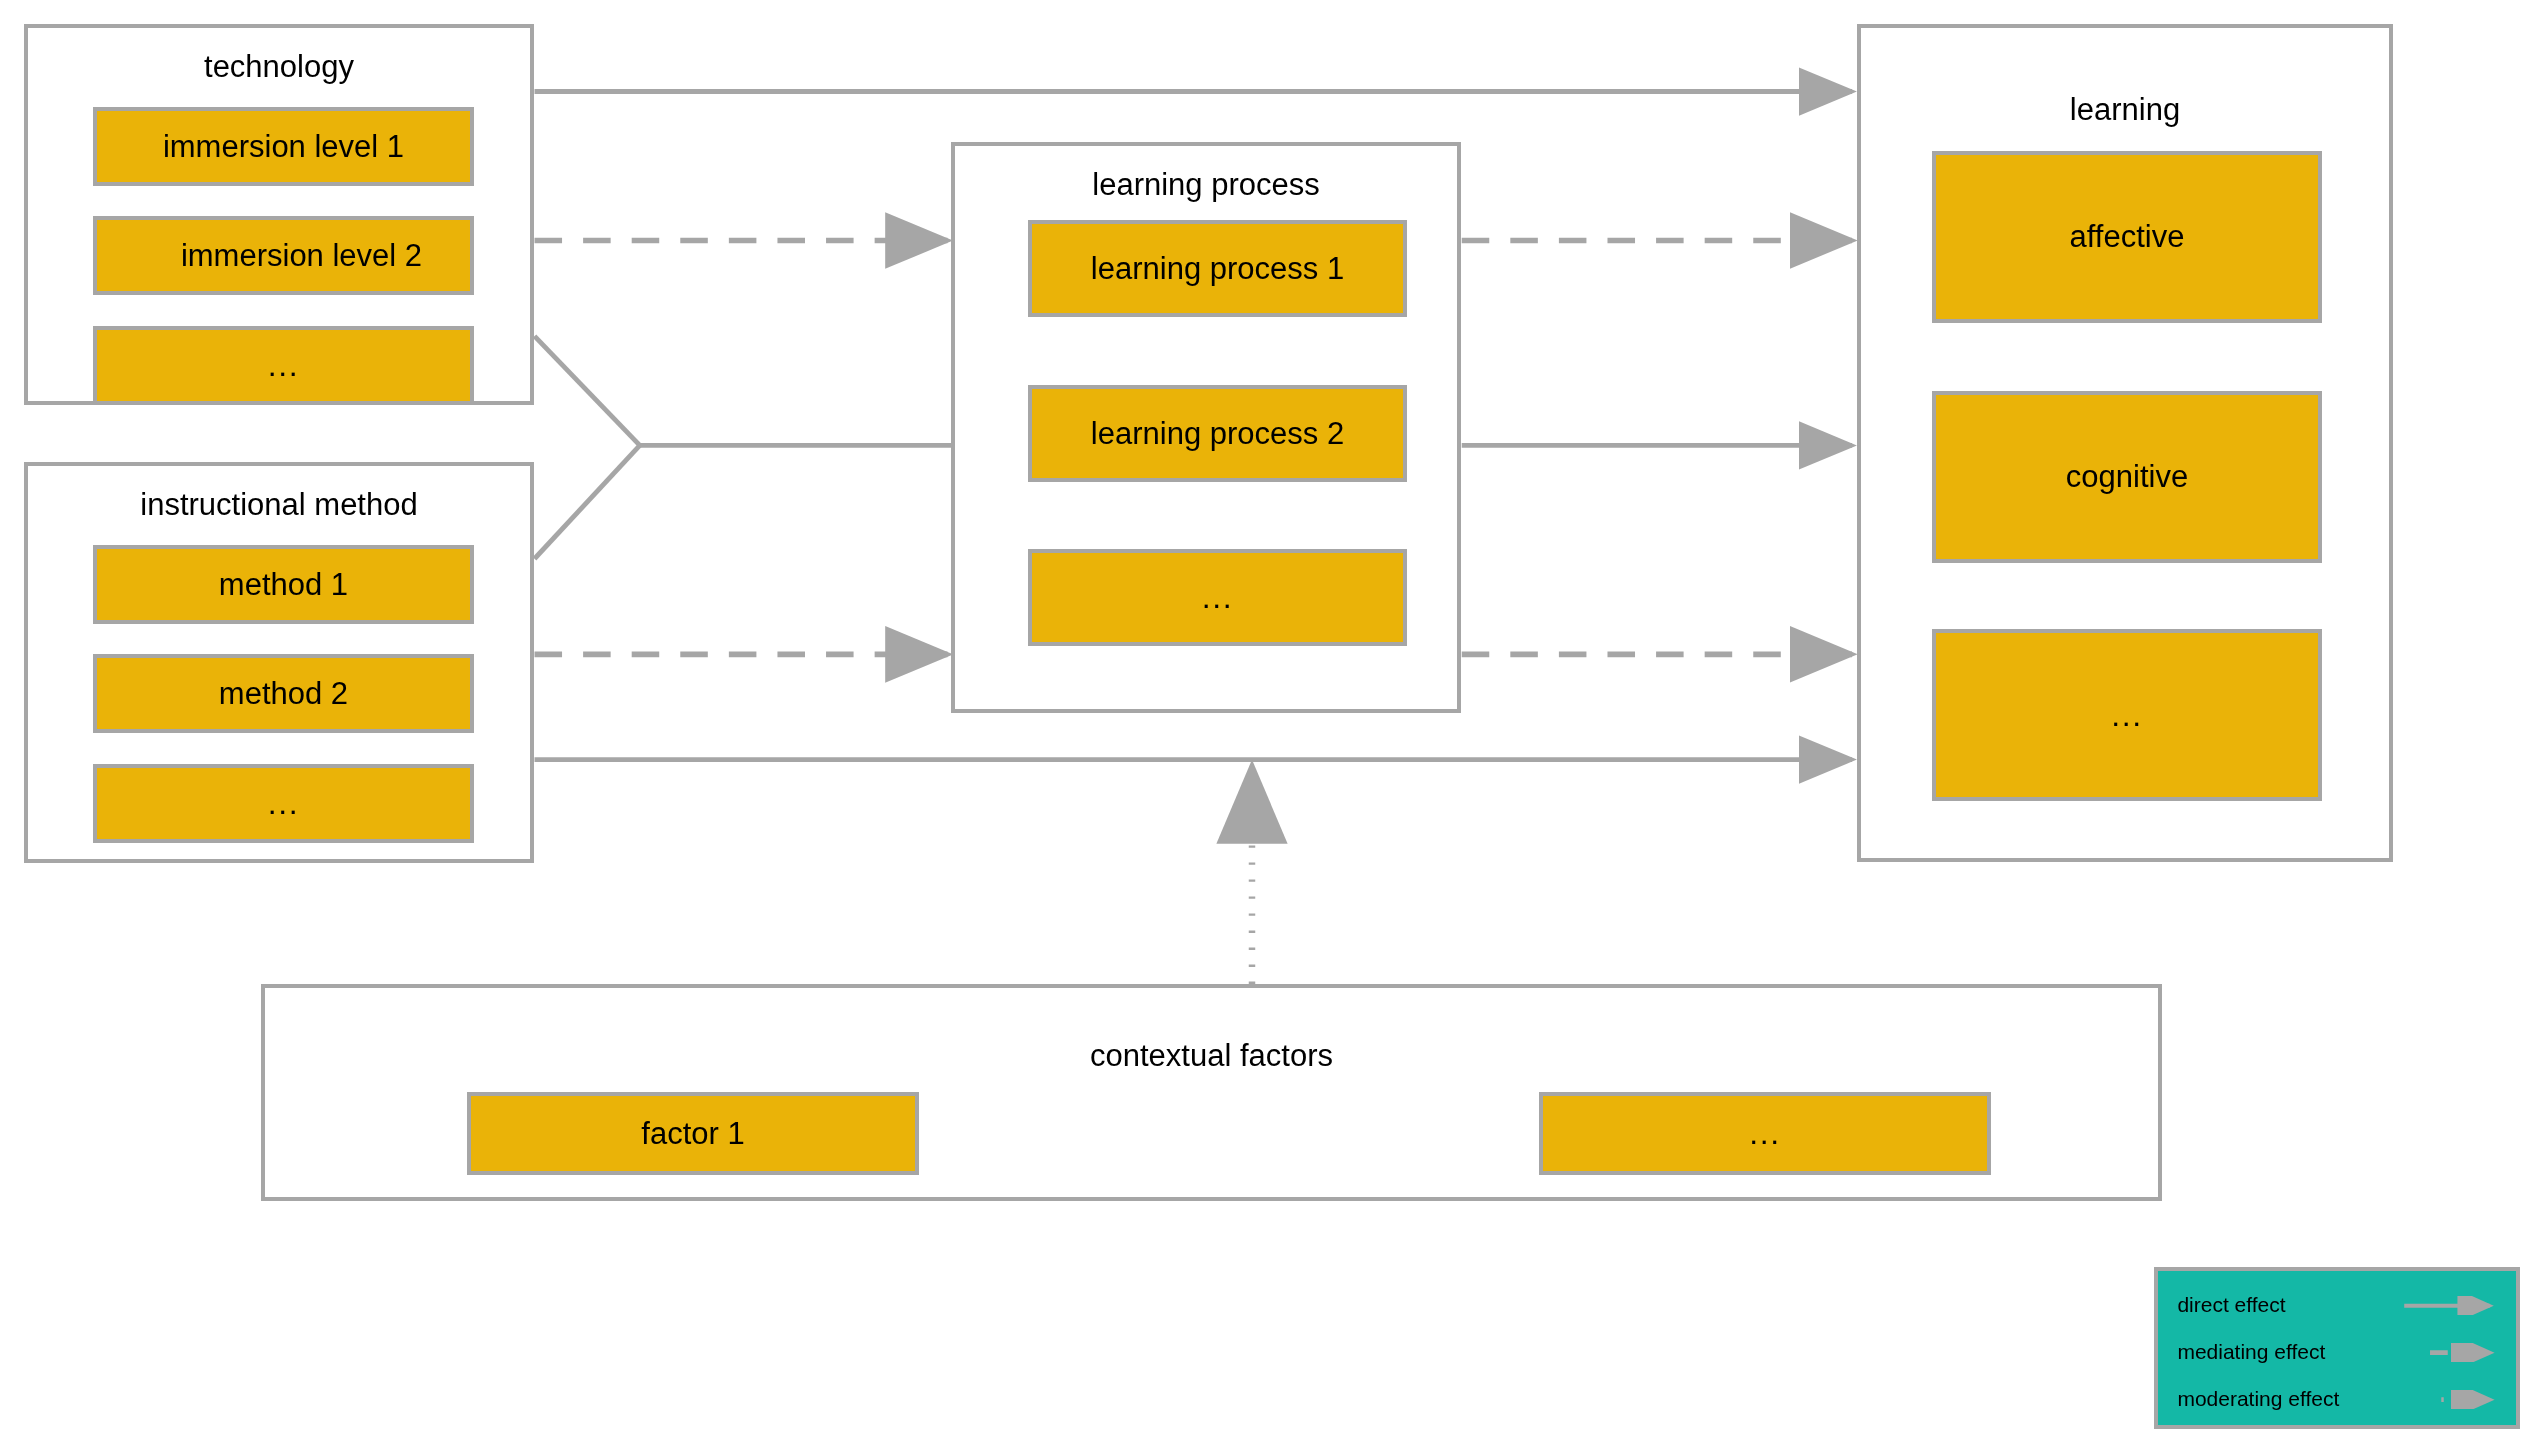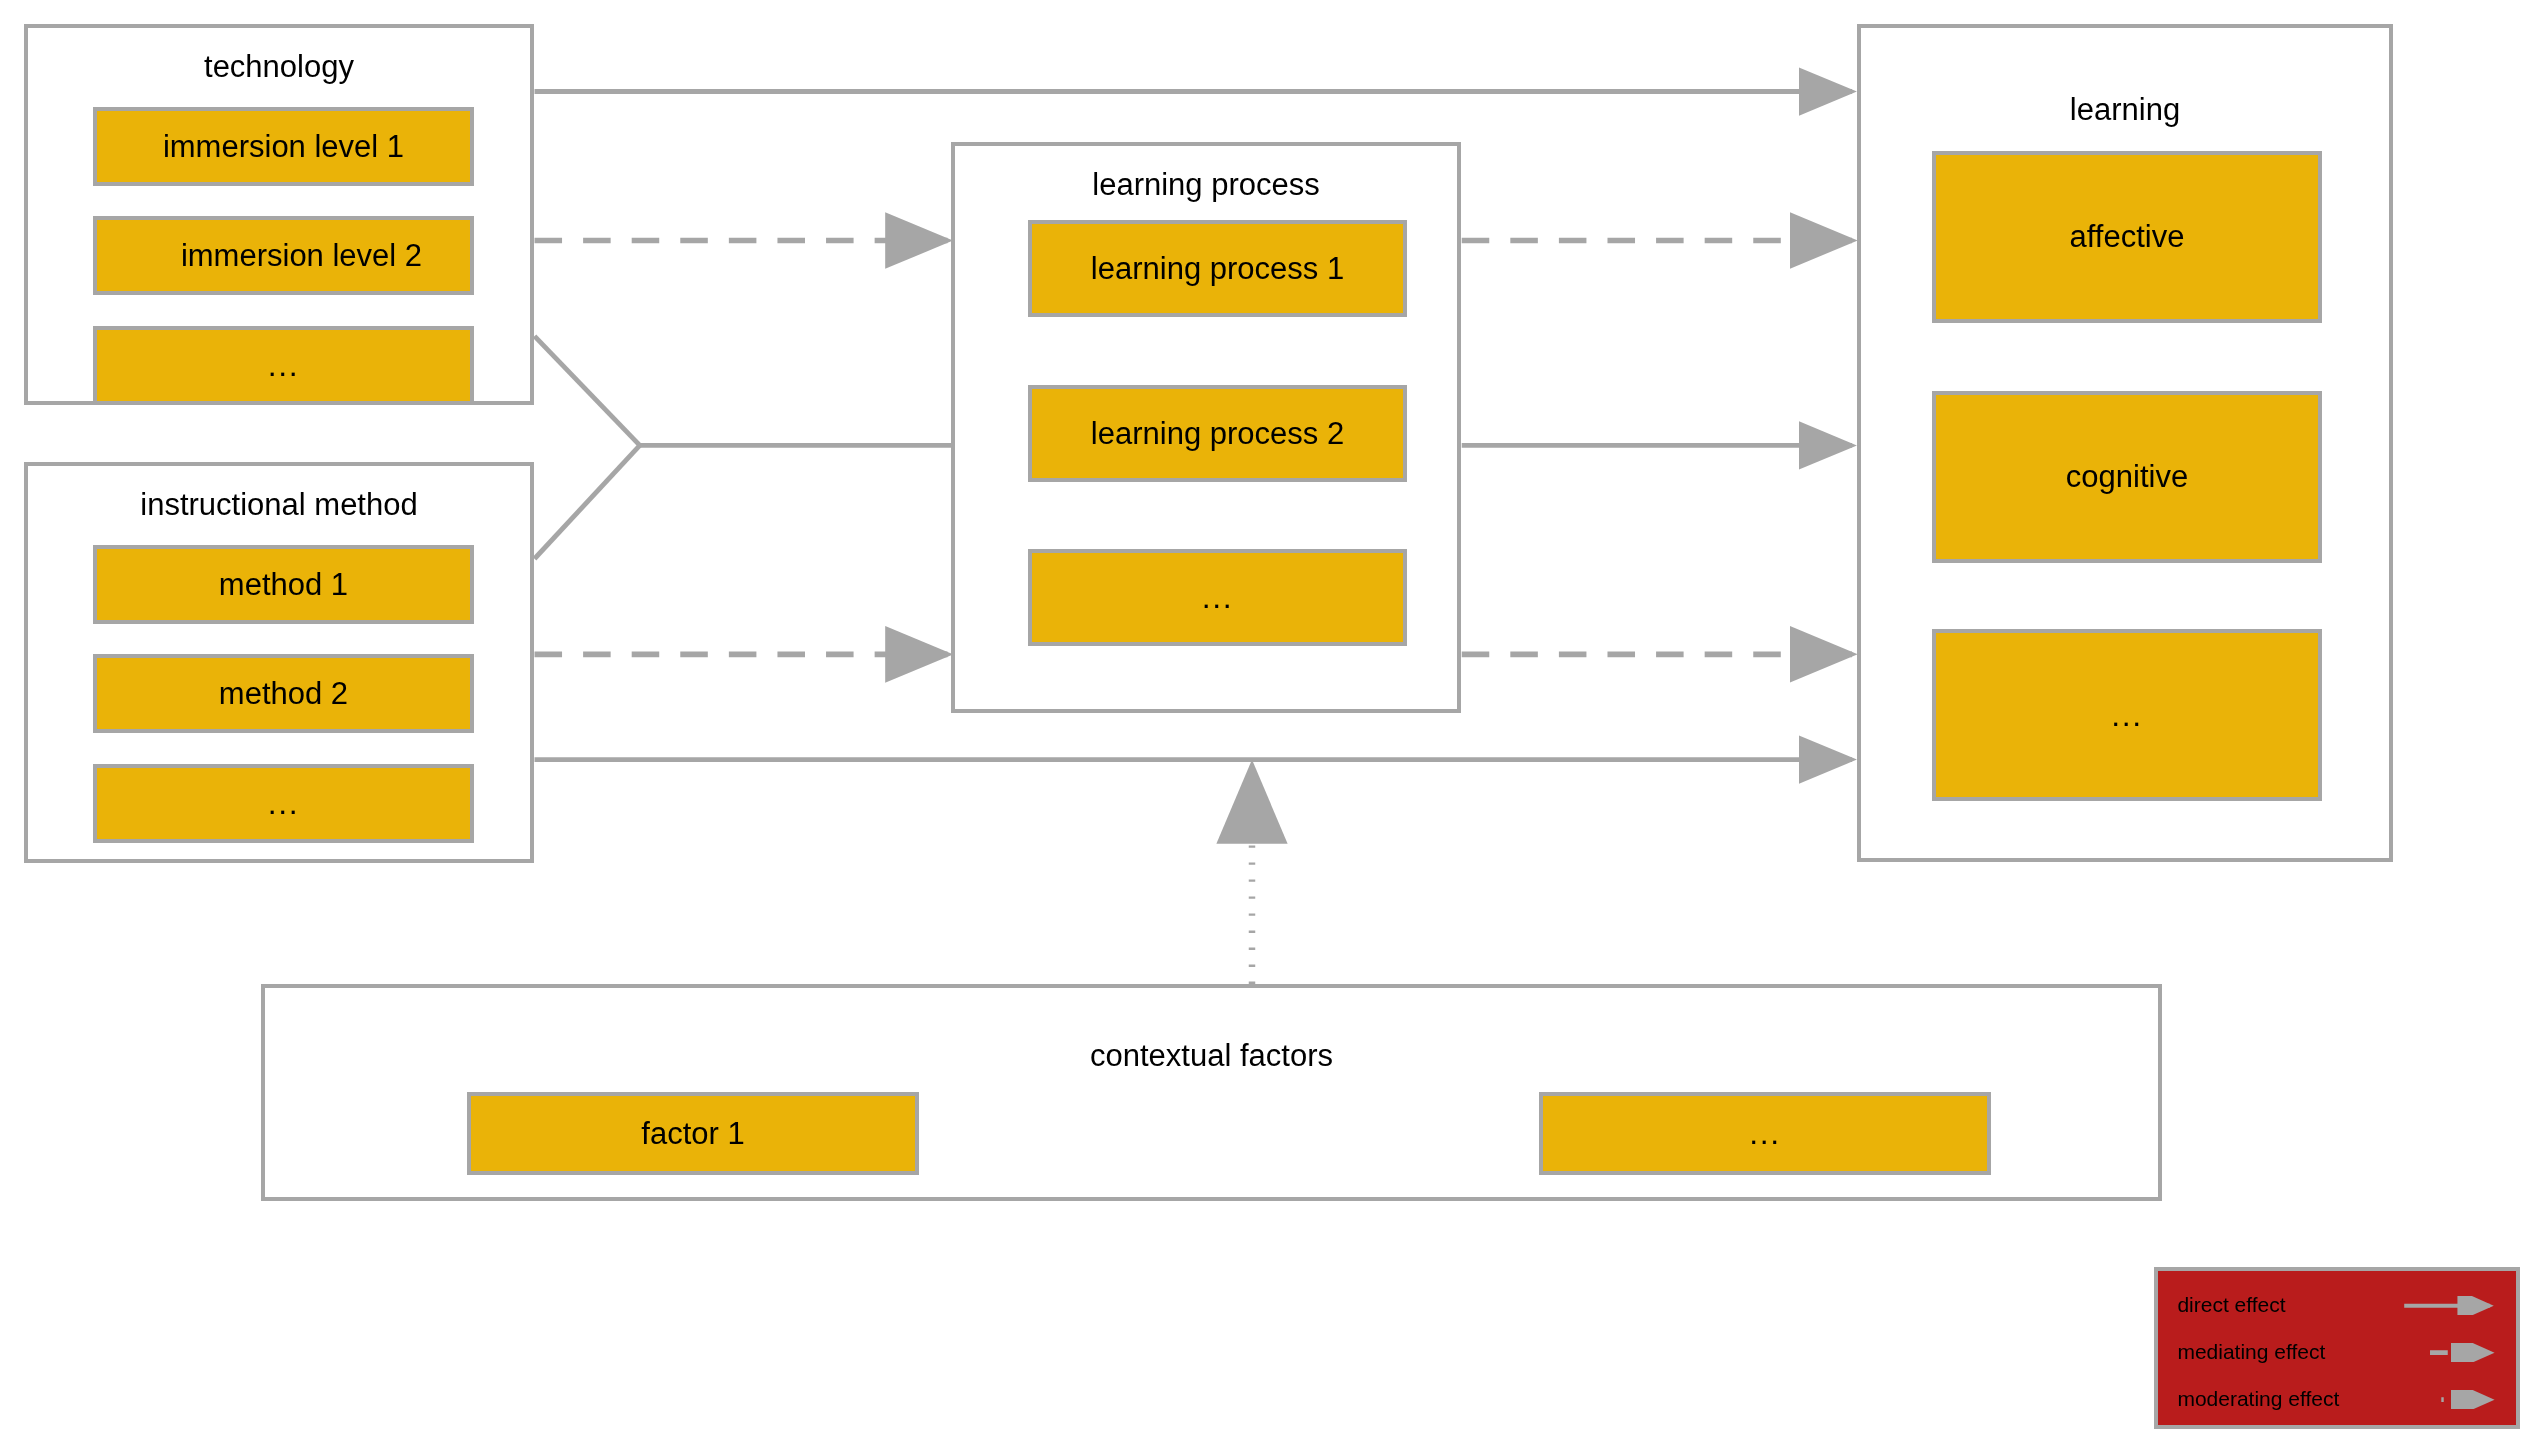--- a/index.html
+++ b/index.html
@@ -4,21 +4,21 @@
 <style>
   html,body{margin:0;padding:0;background:#ffffff;}
   body{width:2538px;height:1456px;font-family:"Liberation Sans",sans-serif;position:relative;overflow:hidden;}
   #canvas{position:absolute;left:0;top:0;width:2538px;height:1456px;}
   .grp{position:absolute;border:4.9px solid #a6a6a6;background:#ffffff;box-sizing:border-box;}
   .grp-title{position:absolute;left:0;right:0;text-align:center;color:#000;font-size:31px;line-height:1;}
   .sub{position:absolute;border:4.9px solid #a6a6a6;background:#eab308;box-sizing:border-box;
        display:flex;align-items:center;justify-content:center;color:#000;font-size:31px;}
   .sub.dots{font-size:32px;letter-spacing:1.6px;}
   svg.arrows{position:absolute;left:0;top:0;width:2538px;height:1456px;pointer-events:none;}
-  .legend{position:absolute;border:4px solid #a6a6a6;background:#b91c1c;box-sizing:border-box;}
+  .legend{position:absolute;border:4px solid #a6a6a6;background:#14b8a6;box-sizing:border-box;}
   .legend-row{position:absolute;display:flex;align-items:center;height:32px;}
   .legend-label{color:#000;font-size:21px;white-space:nowrap;}
 </style>
 </head>
 <body>
 
 <div id="canvas">
 
   <svg class="arrows" viewBox="0 0 3134 1798" xmlns="http://www.w3.org/2000/svg">
     <defs>

